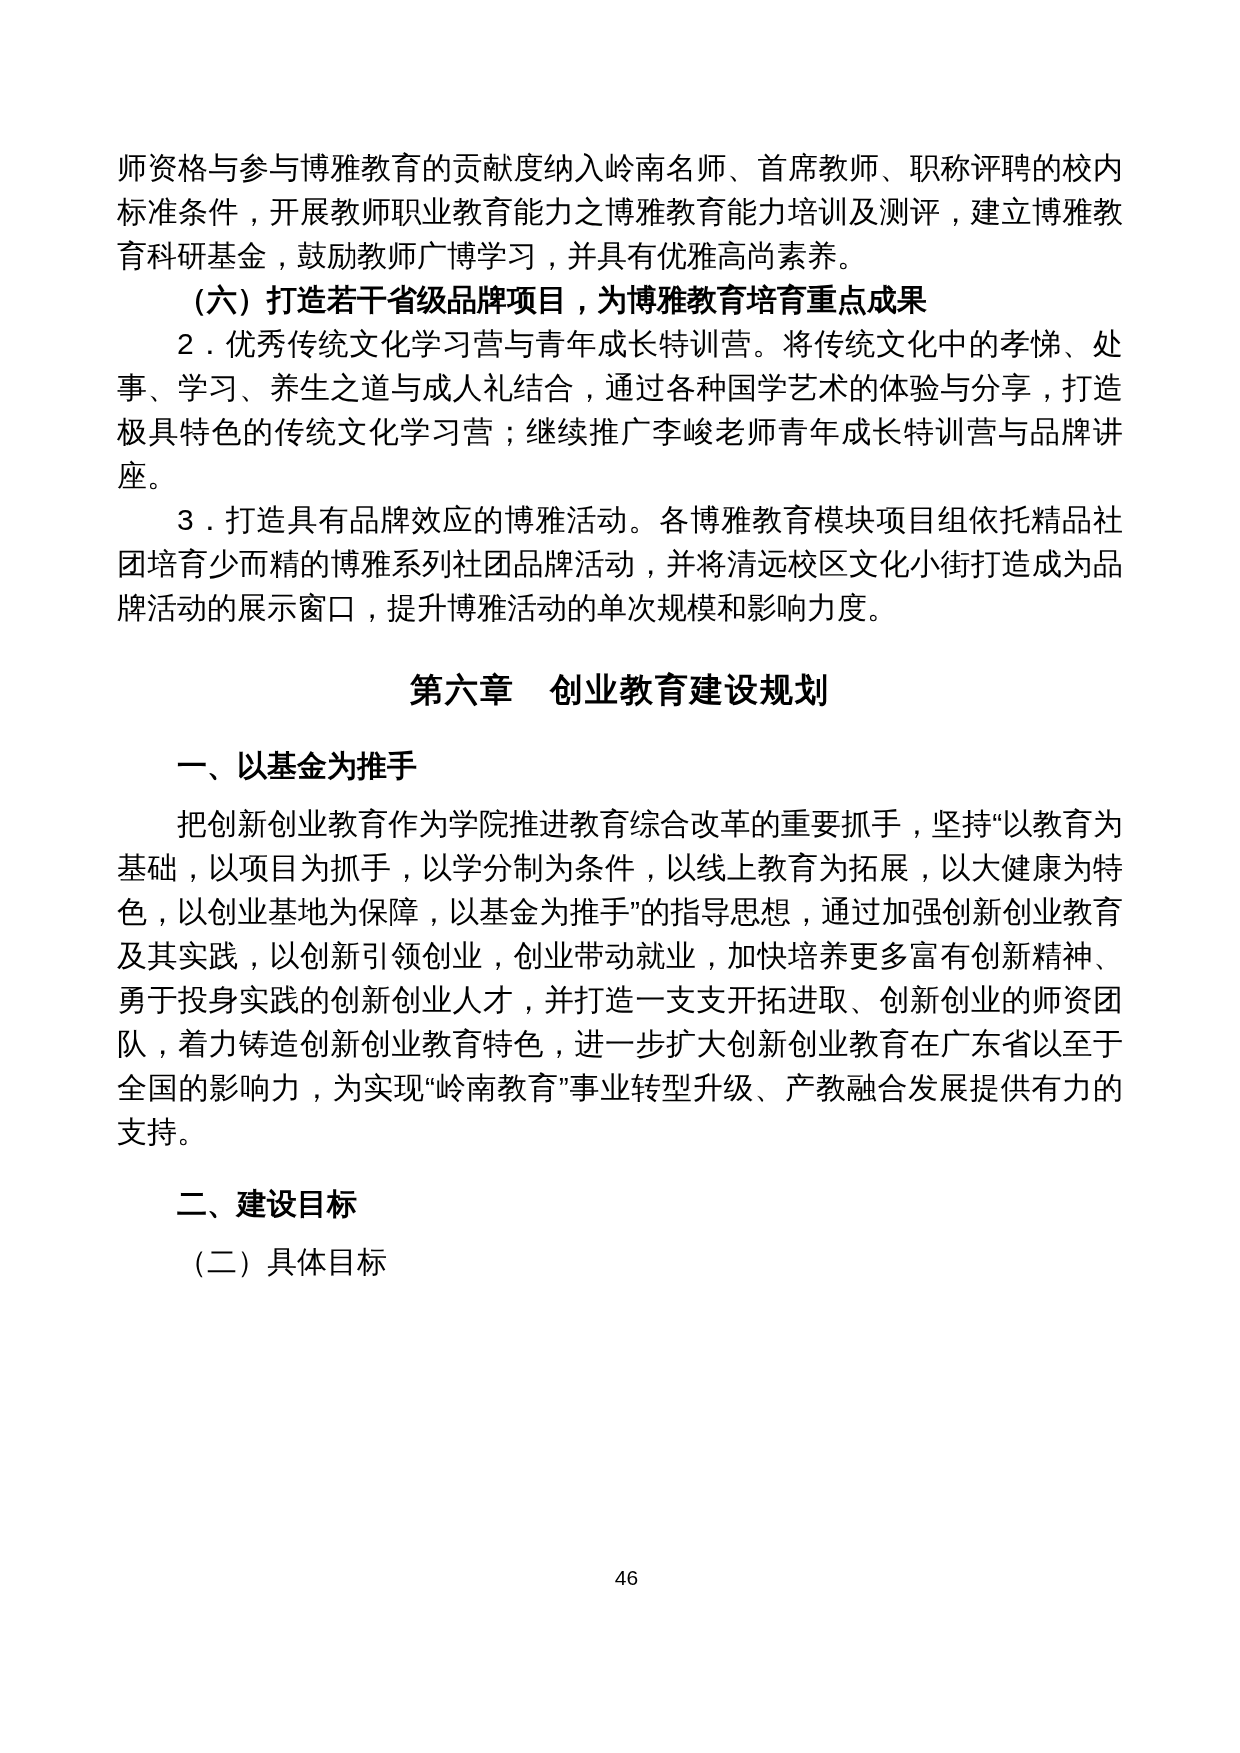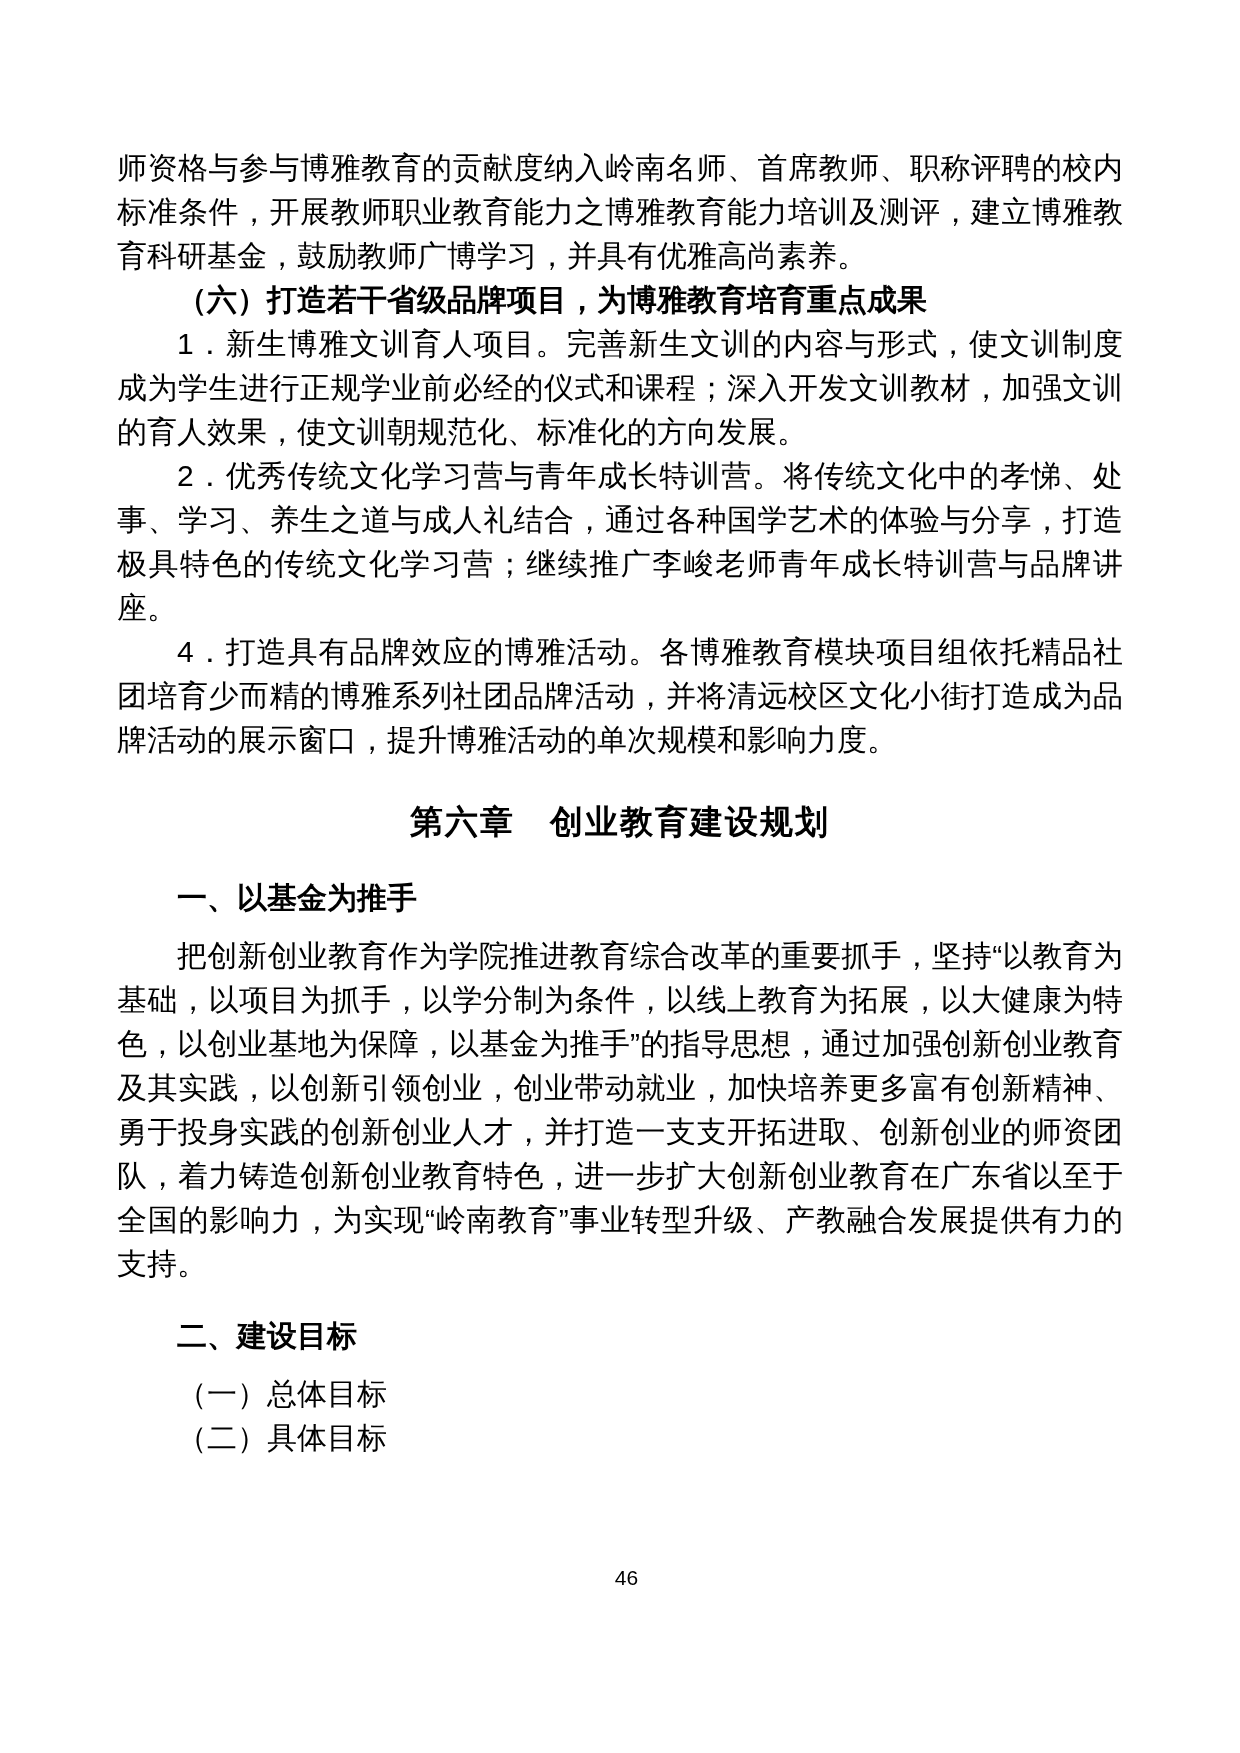--- a/index.html
+++ b/index.html
@@ -56,34 +56,32 @@
 </style>
 </head>
 <body>
 
 <div class="page">
 
   <p class="body-para">师资格与参与博雅教育的贡献度纳入岭南名师、首席教师、职称评聘的校内标准条件，开展教师职业教育能力之博雅教育能力培训及测评，建立博雅教育科研基金，鼓励教师广博学习，并具有优雅高尚素养。</p>
 
   <p class="body-para indent bold">（六）打造若干省级品牌项目，为博雅教育培育重点成果</p>
 
-  <p class="body-para indent">1．新生博雅文训育人项目。完善新生文训的内容与形式，使文训制度成为学生进行正规学业前必经的仪式和课程；深入开发文训教材，加强文训的育人效果，使文训朝规范化、标准化的方向发展。</p>
 
   <p class="body-para indent">2．优秀传统文化学习营与青年成长特训营。将传统文化中的孝悌、处事、学习、养生之道与成人礼结合，通过各种国学艺术的体验与分享，打造极具特色的传统文化学习营；继续推广李峻老师青年成长特训营与品牌讲座。</p>
 
-  <p class="body-para indent">4．打造具有品牌效应的博雅活动。各博雅教育模块项目组依托精品社团培育少而精的博雅系列社团品牌活动，并将清远校区文化小街打造成为品牌活动的展示窗口，提升博雅活动的单次规模和影响力度。</p>
+  <p class="body-para indent">3．打造具有品牌效应的博雅活动。各博雅教育模块项目组依托精品社团培育少而精的博雅系列社团品牌活动，并将清远校区文化小街打造成为品牌活动的展示窗口，提升博雅活动的单次规模和影响力度。</p>
 
   <h1 class="chapter-title">第六章　创业教育建设规划</h1>
 
   <h2 class="section-heading">一、以基金为推手</h2>
 
   <p class="body-para indent">把创新创业教育作为学院推进教育综合改革的重要抓手，坚持“以教育为基础，以项目为抓手，以学分制为条件，以线上教育为拓展，以大健康为特色，以创业基地为保障，以基金为推手”的指导思想，通过加强创新创业教育及其实践，以创新引领创业，创业带动就业，加快培养更多富有创新精神、勇于投身实践的创新创业人才，并打造一支支开拓进取、创新创业的师资团队，着力铸造创新创业教育特色，进一步扩大创新创业教育在广东省以至于全国的影响力，为实现“岭南教育”事业转型升级、产教融合发展提供有力的支持。</p>
 
   <h2 class="section-heading">二、建设目标</h2>
 
-  <p class="body-para indent">（一）总体目标</p>
 
 
   <p class="body-para indent">（二）具体目标</p>
 
   <div class="page-number">46</div>
 
 </div>
 
 </body></html>

